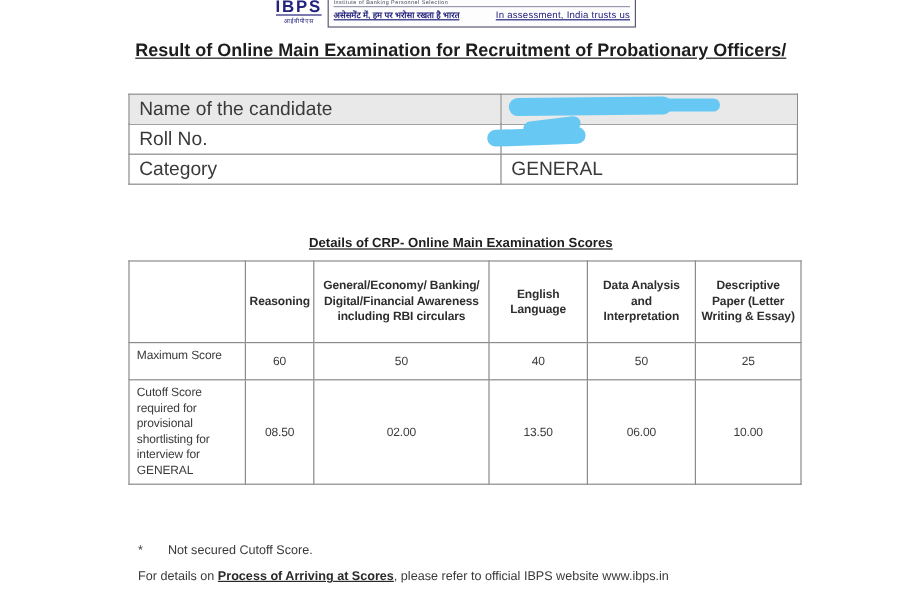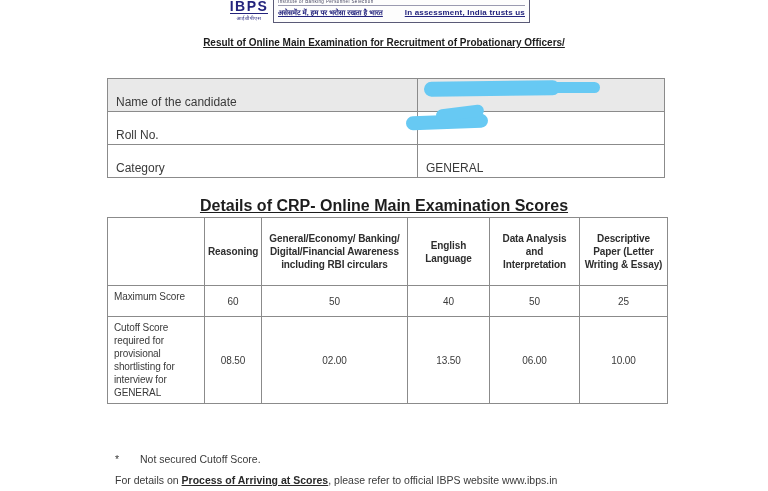--- a/index.html
+++ b/index.html
@@ -14,45 +14,45 @@
     border-bottom:1.5px solid #23237d; display:inline-block; line-height:13px;
   }
   .logo .logo-sub { font-size:5px; color:#23237d; line-height:6px; letter-spacing:.5px; }
 
   .banner { position:absolute; left:273px; top:-4px; width:257px; height:27px;
     border:1px solid #5a5a77; background:#fdfdfd; padding:1px 4px 2px 4px; }
   .banner .fine { font-size:4.5px; color:#44445f; white-space:nowrap; overflow:hidden;
     letter-spacing:.4px; line-height:7px; border-bottom:1px solid #9a9ab0; }
   .banner .tagline-row { display:flex; justify-content:space-between; align-items:flex-end; margin-top:2px; }
   .banner .tag-hi { font-size:7px; font-weight:bold; color:#23237d; text-decoration:underline; }
-  .banner .tag-en { font-size:8px; font-weight:bold; color:#23237d; text-decoration:underline; letter-spacing:.2px; }
+  .banner .tag-en { font-size:8px; font-weight:normal; color:#23237d; text-decoration:underline; letter-spacing:.2px; }
 
   
   .main-title { position:absolute; left:0; top:36px; width:768px; text-align:center;
-    font-size:10px; font-weight:bold; color:#1d1d1d; line-height:14px; }
+    font-size:15px; font-weight:bold; color:#1d1d1d; line-height:14px; }
   .main-title span { text-decoration:underline; }
 
   
   table { border-collapse:collapse; }
   .cand-table { position:absolute; left:107px; top:78px; width:558px; }
-  .cand-table td { border:1px solid #8b8b8b; height:21px; font-size:12px;
-    color:#3a3a3a; padding:16px 6px 2px 8px; position:relative; }
+  .cand-table td { border:1px solid #8b8b8b; height:21px; font-size:16px;
+    color:#3a3a3a; padding:4px 6px 2px 8px; position:relative; }
   .cand-table td.lbl { width:310px; }
   .cand-table tr.gray td { background:#e9e9e9; }
 
   .blob { position:absolute; background:#67c9f3; z-index:3; }
   .blob.n1 { left:6px;  top:2px;  width:136px; height:15px; border-radius:8px; transform:rotate(-.6deg); }
   .blob.n2 { left:118px; top:3px; width:64px;  height:11px; border-radius:6px; }
   .blob.r1 { left:-12px; top:3px; width:82px;  height:14px; border-radius:8px; transform:rotate(-2deg); }
   .blob.r2 { left:18px;  top:-5px; width:48px; height:12px; border-radius:6px; transform:rotate(-7deg); }
   .blob.g1 { left:2px;   top:3px; width:65px;  height:13px; border-radius:7px; transform:rotate(-1deg); }
 
   
   .scores-heading { position:absolute; left:0; top:197px; width:768px; text-align:center;
-    font-size:16px; font-weight:bold; color:#1d1d1d; }
+    font-size:11px; font-weight:bold; color:#1d1d1d; }
   .scores-heading span { text-decoration:underline; }
 
   .score-table { position:absolute; left:107px; top:217px; width:560px; table-layout:fixed; }
   .score-table col.c0 { width:97px; }
   .score-table col.c1 { width:57px; }
   .score-table col.c2 { width:146px; }
   .score-table col.c3 { width:82px; }
   .score-table col.c4 { width:90px; }
   .score-table col.c5 { width:88px; }
   .score-table th, .score-table td { border:1px solid #8b8b8b; font-size:10px; letter-spacing:-.1px; }

